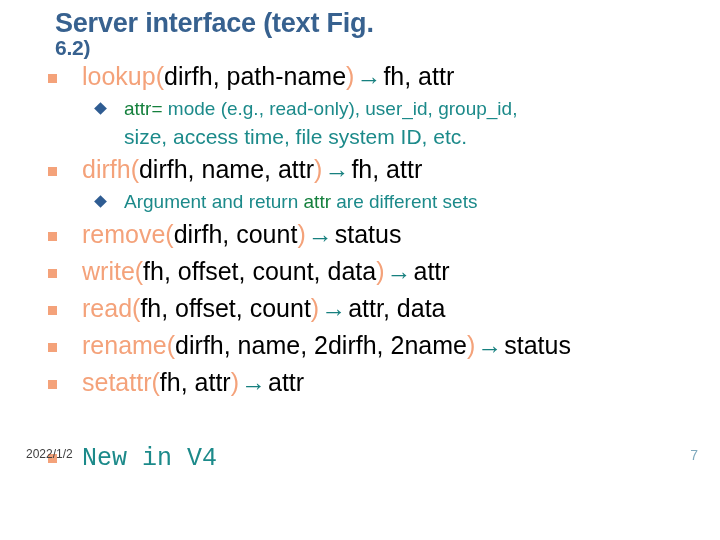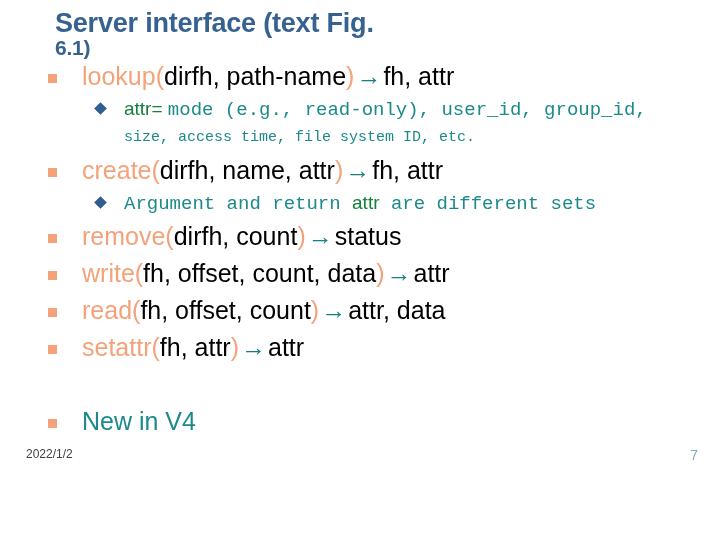--- a/index.html
+++ b/index.html
@@ -72,43 +72,44 @@
     position: absolute;
     left: 52px;
     top: 9px;
     width: 9px;
     height: 9px;
     background: #2F5C92;
     transform: rotate(45deg);
   }
   .l2-cont {
     padding-left: 80px;
-    font-size: 15px;
+    font-size: 21px;
     line-height: 28px;
   }
 
   .spacer-line {
     height: 37px;
   }
 
   
   .fn     { color: #F4A27A; }   
   .args   { color: #000000; }   
   .ret    { color: #000000; }   
-  .teal   { color: #1C8A8A; font-family: Liberation Mono, monospace; }   
+  .teal   { color: #1C8A8A; }   
   .dark   { color: #15803d; }   
   .arrow  {
     color: #17807F;
     font-weight: bold;
     display: inline-block;
     padding: 0 2px;
   }
   .newv4 {
     color: #1C8A8A;
     font-size: 25px;
+    font-family: Liberation Mono, monospace;
   }
 
   
   .footer-date {
     position: absolute;
     left: 26px;
     bottom: 22px;
     font-size: 12px;
     color: #404040;
   }
@@ -120,54 +121,57 @@
     color: #7FA9BD;
   }
 </style>
 </head>
 <body>
 
 <div id="slide">
 
   <div class="title-block">
     <div class="title-main">Server interface (text Fig.</div>
-    <div class="title-sub">6.1)</div>
+    <div class="title-sub">6.2)</div>
   </div>
 
   <div class="body">
 
     <div class="l1">
       <span class="sq-bullet"></span><span class="fn">lookup(</span><span class="args">dirfh, path-name</span><span class="fn">)</span><span class="arrow">→</span><span class="ret">fh, attr</span>
     </div>
 
     <div class="l2">
       <span class="dia-bullet"></span><span class="dark">attr= </span><span class="teal">mode (e.g., read-only), user_id, group_id,</span>
     </div>
     <div class="l2-cont teal">size, access time, file system ID, etc.</div>
 
     <div class="l1">
-      <span class="sq-bullet"></span><span class="fn">create(</span><span class="args">dirfh, name, attr</span><span class="fn">)</span><span class="arrow">→</span><span class="ret">fh, attr</span>
+      <span class="sq-bullet"></span><span class="fn">dirfh(</span><span class="args">dirfh, name, attr</span><span class="fn">)</span><span class="arrow">→</span><span class="ret">fh, attr</span>
     </div>
 
     <div class="l2">
       <span class="dia-bullet"></span><span class="teal">Argument and return </span><span class="dark">attr</span><span class="teal"> are different sets</span>
     </div>
 
     <div class="l1">
       <span class="sq-bullet"></span><span class="fn">remove(</span><span class="args">dirfh, count</span><span class="fn">)</span><span class="arrow">→</span><span class="ret">status</span>
     </div>
 
     <div class="l1">
       <span class="sq-bullet"></span><span class="fn">write(</span><span class="args">fh, offset, count, data</span><span class="fn">)</span><span class="arrow">→</span><span class="ret">attr</span>
     </div>
 
     <div class="l1">
       <span class="sq-bullet"></span><span class="fn">read(</span><span class="args">fh, offset, count</span><span class="fn">)</span><span class="arrow">→</span><span class="ret">attr, data</span>
     </div>
 
+    <div class="l1">
+      <span class="sq-bullet"></span><span class="fn">rename(</span><span class="args">dirfh, name, 2dirfh, 2name</span><span class="fn">)</span><span class="arrow">→</span><span class="ret">status</span>
+    </div>
 
     <div class="l1">
       <span class="sq-bullet"></span><span class="fn">setattr(</span><span class="args">fh, attr</span><span class="fn">)</span><span class="arrow">→</span><span class="ret">attr</span>
     </div>
 
     <div class="spacer-line"></div>
 
     <div class="l1">
       <span class="sq-bullet"></span><span class="newv4">New in V4</span>
     </div>

